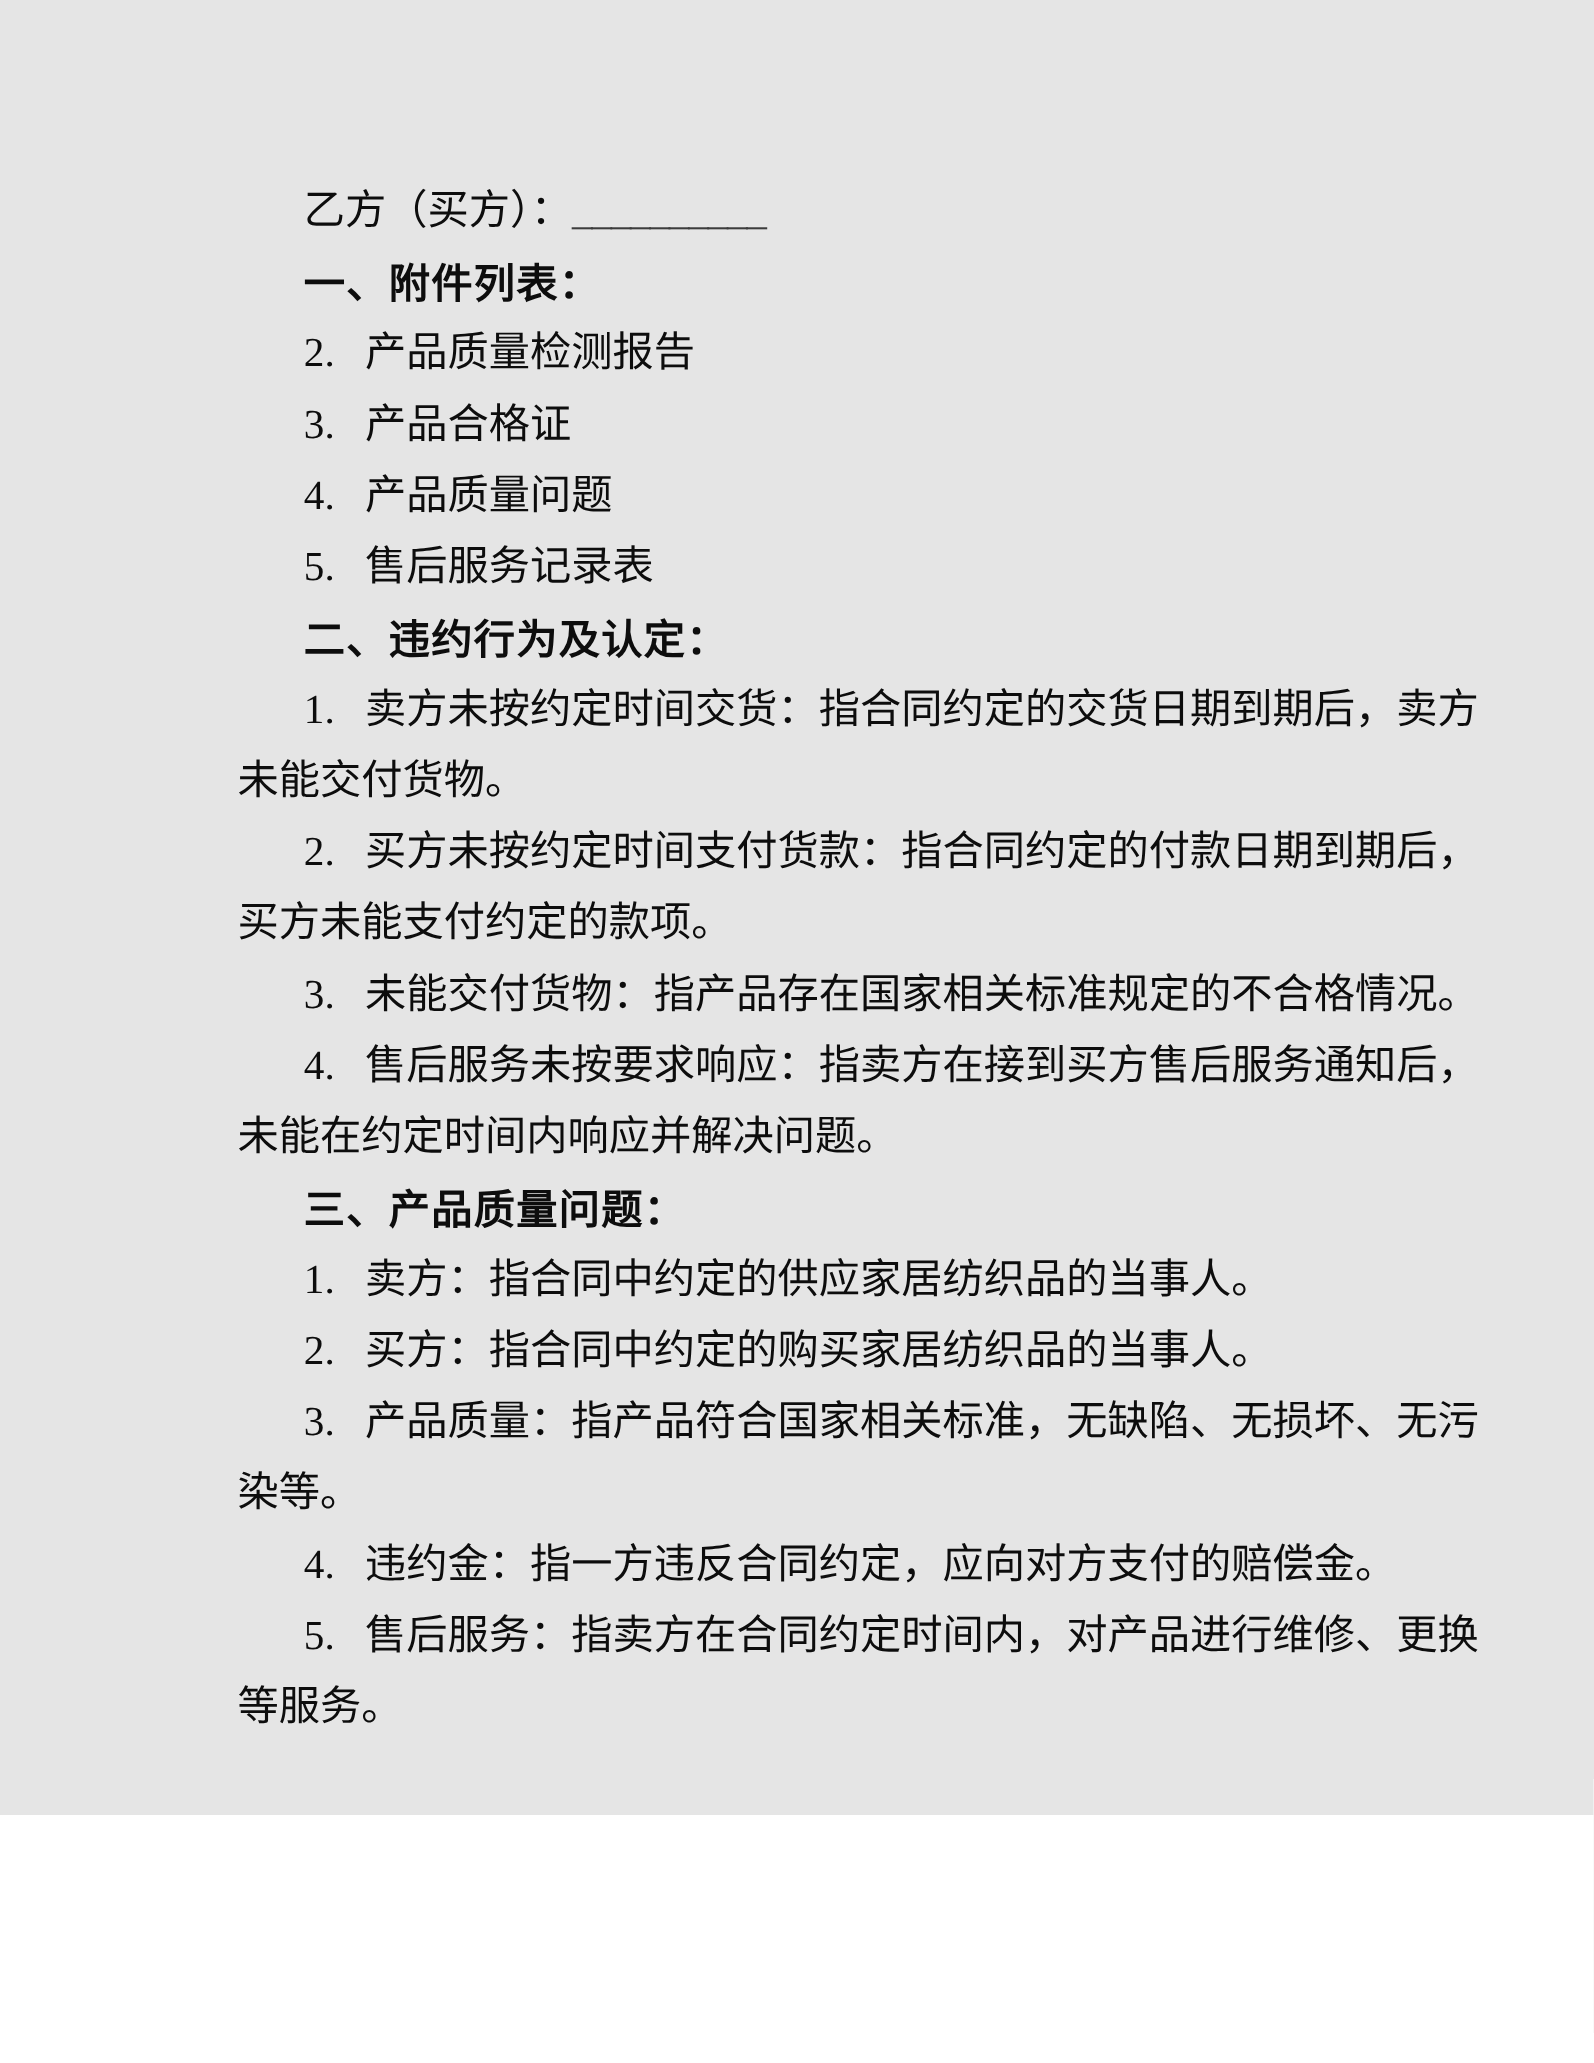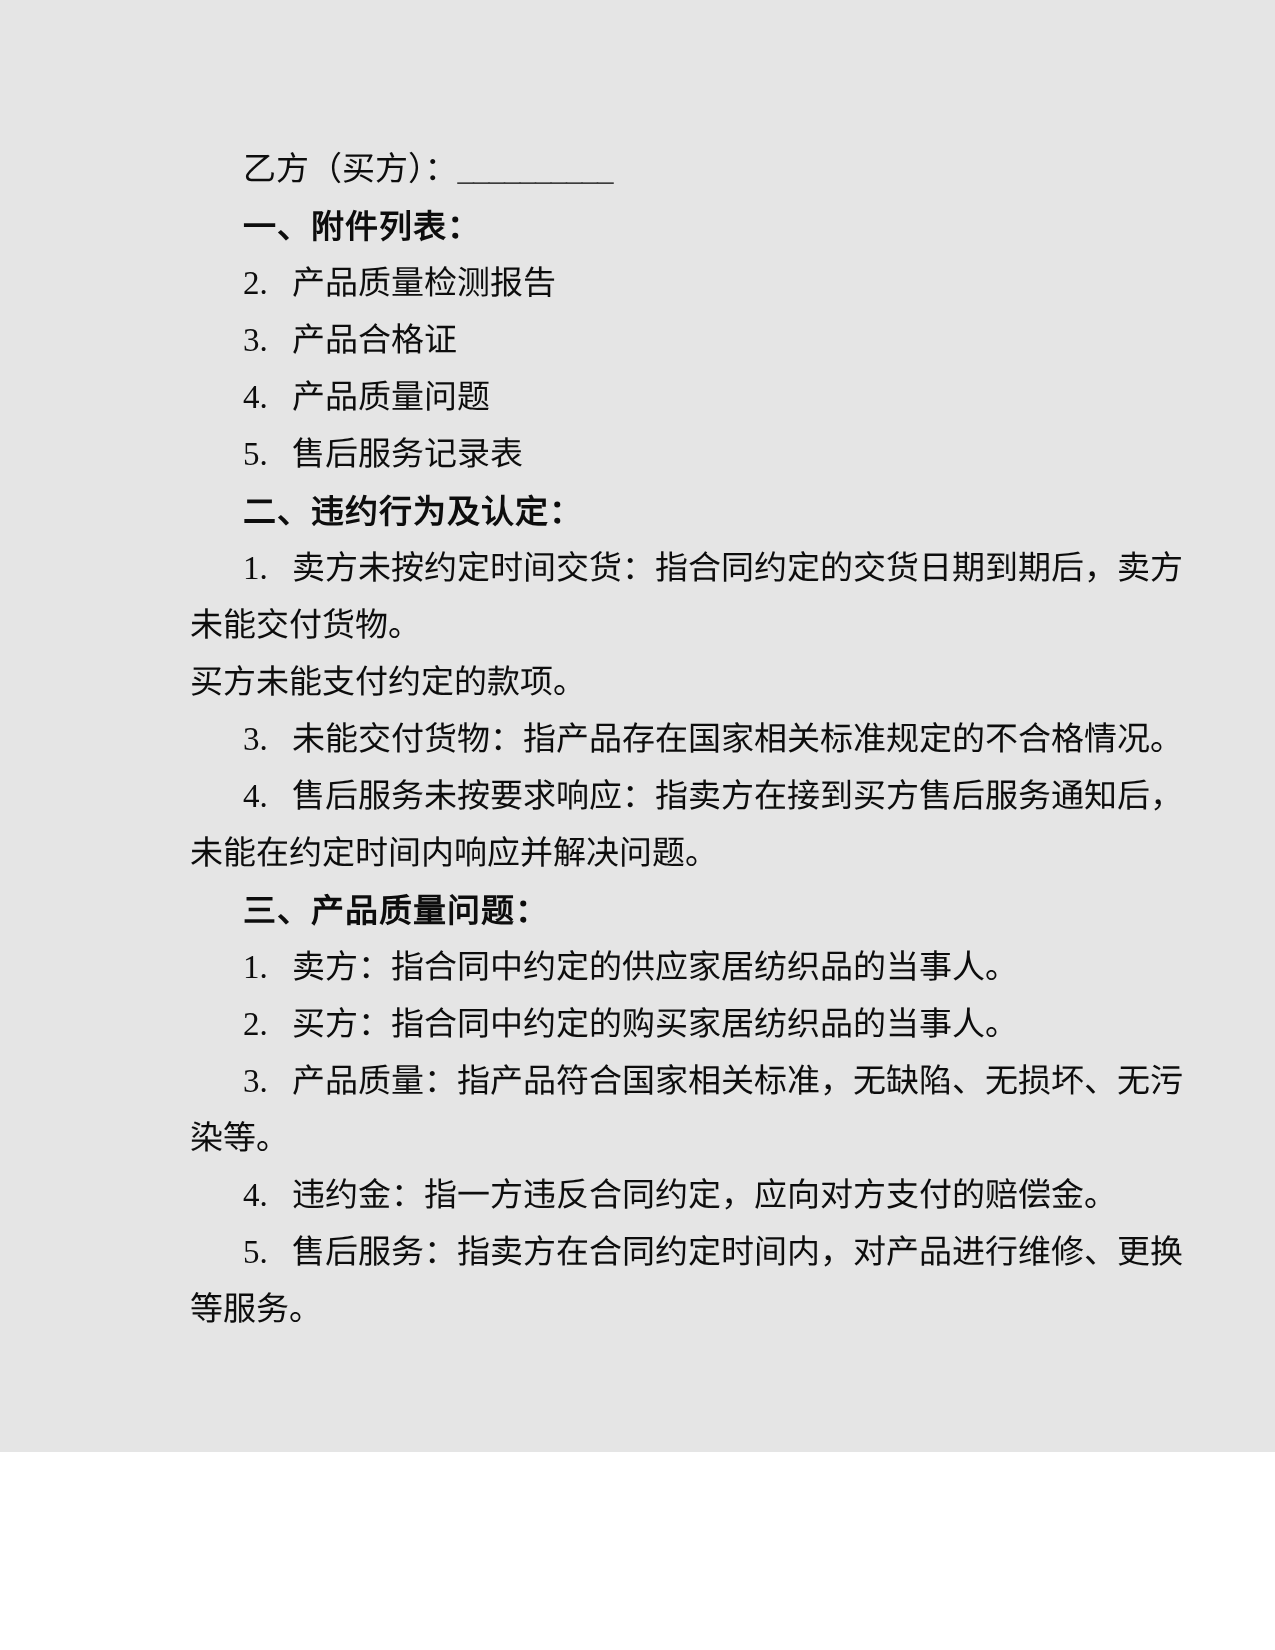--- a/index.html
+++ b/index.html
@@ -56,20 +56,21 @@
   <div class="content">
       <div class="line field"><span class="label">乙方（买方）：</span><span class="blank">__________</span></div>
       <div class="line heading"><span class="text">一、附件列表：</span></div>
       <div class="line item"><span class="num">2.</span><span class="text">产品质量检测报告</span></div>
       <div class="line item"><span class="num">3.</span><span class="text">产品合格证</span></div>
       <div class="line item"><span class="num">4.</span><span class="text">产品质量问题</span></div>
       <div class="line item"><span class="num">5.</span><span class="text">售后服务记录表</span></div>
       <div class="line heading"><span class="text">二、违约行为及认定：</span></div>
       <div class="line item"><span class="num">1.</span><span class="text">卖方未按约定时间交货：指合同约定的交货日期到期后，卖方</span></div>
       <div class="line cont"><span class="text">未能交付货物。</span></div>
+      <div class="line item"><span class="num">2.</span><span class="text">买方未按约定时间支付货款：指合同约定的付款日期到期后，</span></div>
       <div class="line cont"><span class="text">买方未能支付约定的款项。</span></div>
       <div class="line item"><span class="num">3.</span><span class="text">未能交付货物：指产品存在国家相关标准规定的不合格情况。</span></div>
       <div class="line item"><span class="num">4.</span><span class="text">售后服务未按要求响应：指卖方在接到买方售后服务通知后，</span></div>
       <div class="line cont"><span class="text">未能在约定时间内响应并解决问题。</span></div>
       <div class="line heading"><span class="text">三、产品质量问题：</span></div>
       <div class="line item"><span class="num">1.</span><span class="text">卖方：指合同中约定的供应家居纺织品的当事人。</span></div>
       <div class="line item"><span class="num">2.</span><span class="text">买方：指合同中约定的购买家居纺织品的当事人。</span></div>
       <div class="line item"><span class="num">3.</span><span class="text">产品质量：指产品符合国家相关标准，无缺陷、无损坏、无污</span></div>
       <div class="line cont"><span class="text">染等。</span></div>
       <div class="line item"><span class="num">4.</span><span class="text">违约金：指一方违反合同约定，应向对方支付的赔偿金。</span></div>

